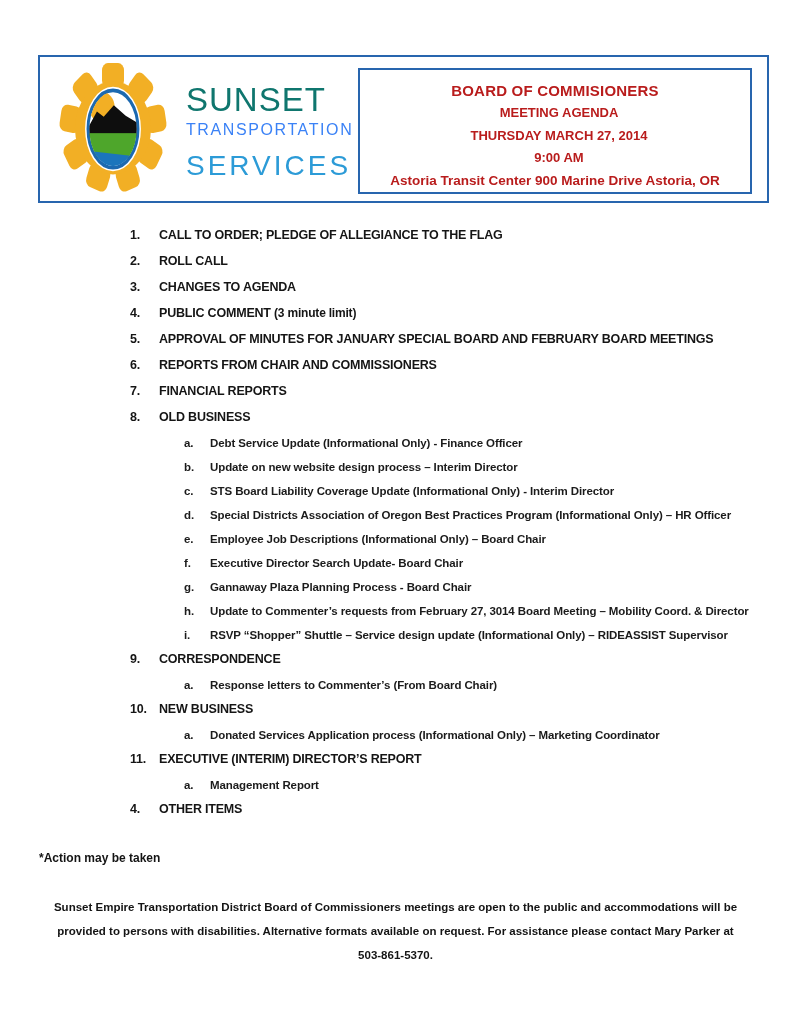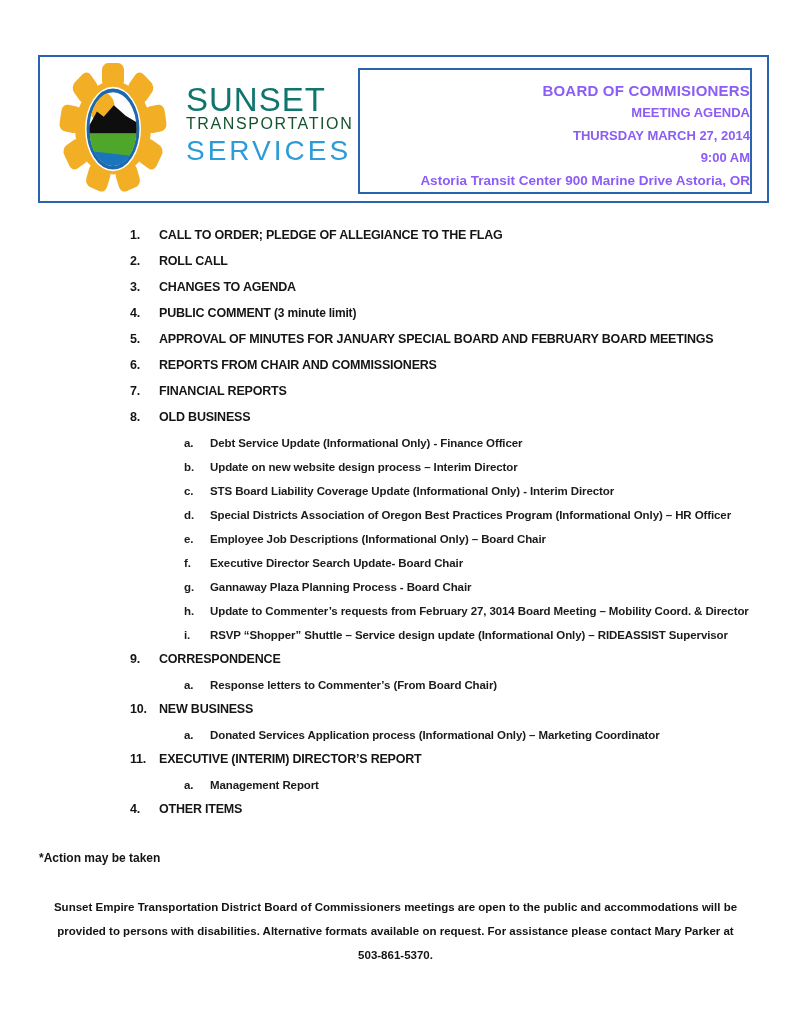--- a/index.html
+++ b/index.html
@@ -8,25 +8,25 @@
     font-family:"Liberation Sans",sans-serif;color:#141414;overflow:hidden;
   }
   
   .header-box{
     position:absolute;left:38px;top:55px;width:727px;height:144px;
     border:2px solid #2865AE;background:#fff;
   }
   .logo{position:absolute;left:18px;top:4px;width:110px;height:134px;}
   .brand{position:absolute;left:146px;top:26px;line-height:1;white-space:nowrap;}
   .brand-sunset{font-size:33px;font-weight:normal;color:#0f766e;letter-spacing:1px;}
-  .brand-transportation{font-size:16px;color:#14532d;letter-spacing:1.6px;}
-  .brand-services{font-size:28px;color:#2C9BD7;letter-spacing:3px;margin-top:5px;}
+  .brand-transportation{font-size:16px;color:#3b82f6;letter-spacing:1.6px;margin-top:6px;}
+  .brand-services{font-size:28px;color:#2C9BD7;letter-spacing:3px;margin-top:14px;}
   .meeting-box{
     position:absolute;left:318px;top:11px;width:390px;height:112px;
-    border:2px solid #2865AE;text-align:right;color:#8b5cf6;font-weight:bold;
+    border:2px solid #2865AE;text-align:center;color:#b91c1c;font-weight:bold;
     padding-top:10px;
   }
   .mb-line{line-height:22.4px;}
   .mb-title{font-size:15px;letter-spacing:0.2px;}
   .mb-sub{font-size:13px;padding-left:8px;}
   .mb-loc{font-size:13.5px;}
   
   .agenda{position:absolute;left:130px;top:228px;width:640px;}
   .agenda-item{
     display:flex;font-weight:bold;font-size:12.5px;line-height:14px;

